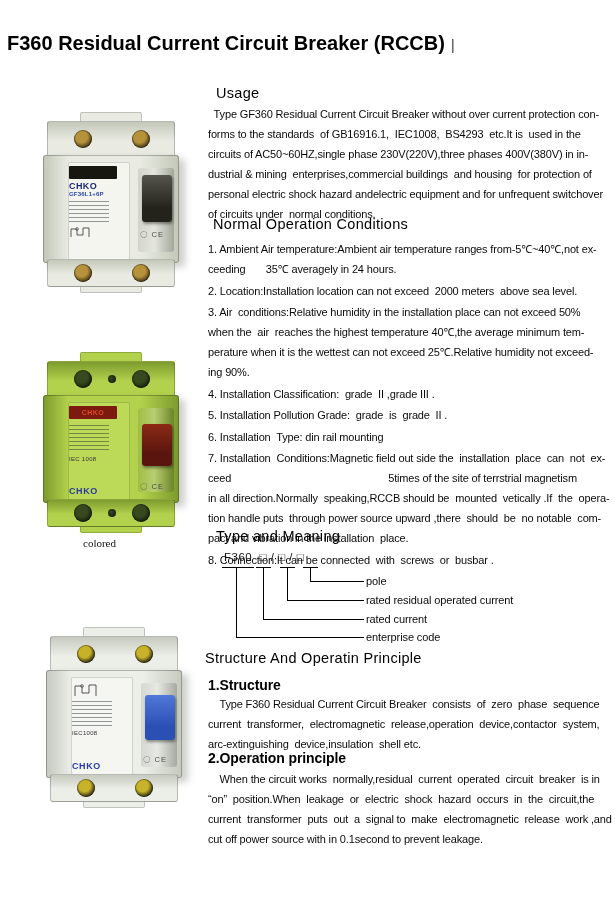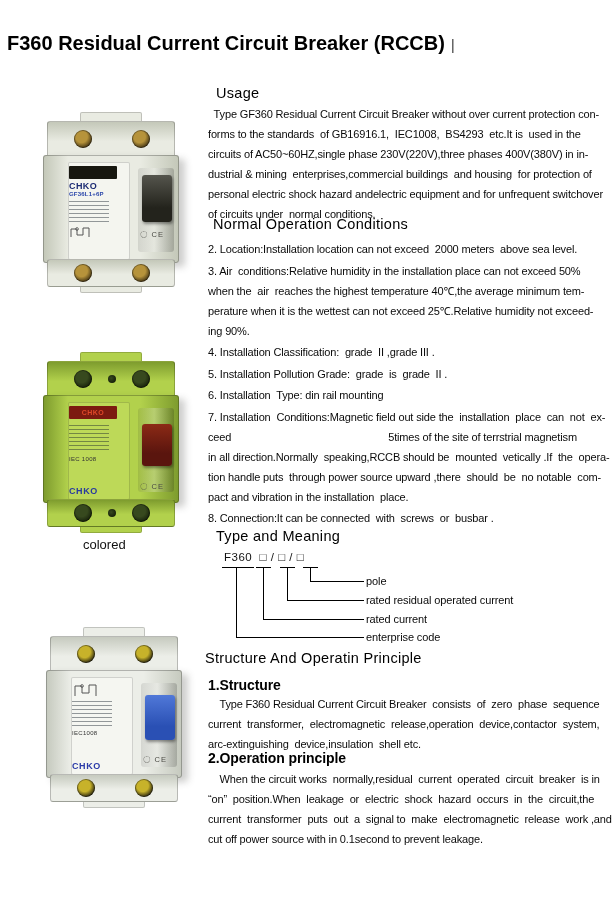--- a/index.html
+++ b/index.html
@@ -8,21 +8,21 @@
   .abs{position:absolute;}
 
   
   .title{font-size:20px;font-weight:bold;letter-spacing:0px;color:#000;white-space:nowrap;}
   .title-mark{font-weight:normal;font-size:14px;color:#333;margin-left:6px;}
   .sec-head{font-size:14.5px;color:#000000;letter-spacing:.3px;white-space:nowrap;}
   .body-text{font-size:11px;line-height:20px;letter-spacing:-0.15px;color:#0a0a0a;
              white-space:pre;}
   .cond-item{margin-bottom:1.5px;}
   .sub-head{font-size:14px;font-weight:bold;color:#000;letter-spacing:-0.1px;}
-  .caption{font-size:13px;color:#111;letter-spacing:0px;}
+  .caption{font-size:11px;color:#111;letter-spacing:0px;font-family:Liberation Serif, serif;}
 
   
   .diagram{width:330px;height:100px;}
   .dg-formula{position:absolute;left:16px;top:-2px;font-size:11.5px;letter-spacing:0.5px;
               color:#111;white-space:pre;text-align:right;}
   .dg-line{position:absolute;background:#000;}
   .dg-label{position:absolute;left:158px;font-size:11px;letter-spacing:-0.1px;color:#0a0a0a;white-space:nowrap;}
 
   
   .photo{width:150px;height:180px;}
@@ -169,20 +169,22 @@
   <div class="abs sec-head" style="left:216px;top:85px;">Usage</div>
   <div class="abs body-text" style="left:208px;top:104px;">  Type GF360 Residual Current Circuit Breaker without over current protection con-
 forms to the standards  of GB16916.1,  IEC1008,  BS4293  etc.It is  used in the
 circuits of AC50~60HZ,single phase 230V(220V),three phases 400V(380V) in in-
 dustrial &amp; mining  enterprises,commercial buildings  and housing  for protection of
 personal electric shock hazard andelectric equipment and for unfrequent switchover
 of circuits under  normal conditions.</div>
 
   <div class="abs sec-head" style="left:213px;top:216px;">Normal Operation Conditions</div>
   <div class="abs" style="left:208px;top:239px;">
+    <div class="body-text cond-item">1. Ambient Air temperature:Ambient air temperature ranges from-5℃~40℃,not ex-
+ceeding       35℃ averagely in 24 hours.</div>
     <div class="body-text cond-item">2. Location:Installation location can not exceed  2000 meters  above sea level.</div>
     <div class="body-text cond-item">3. Air  conditions:Relative humidity in the installation place can not exceed 50%
 when the  air  reaches the highest temperature 40℃,the average minimum tem-
 perature when it is the wettest can not exceed 25℃.Relative humidity not exceed-
 ing 90%.</div>
     <div class="body-text cond-item">4. Installation Classification:  grade  II ,grade III .</div>
     <div class="body-text cond-item">5. Installation Pollution Grade:  grade  is  grade  II .</div>
     <div class="body-text cond-item">6. Installation  Type: din rail mounting</div>
     <div class="body-text cond-item">7. Installation  Conditions:Magnetic field out side the  installation  place  can  not  ex-
 ceed                                                      5times of the site of terrstrial magnetism

